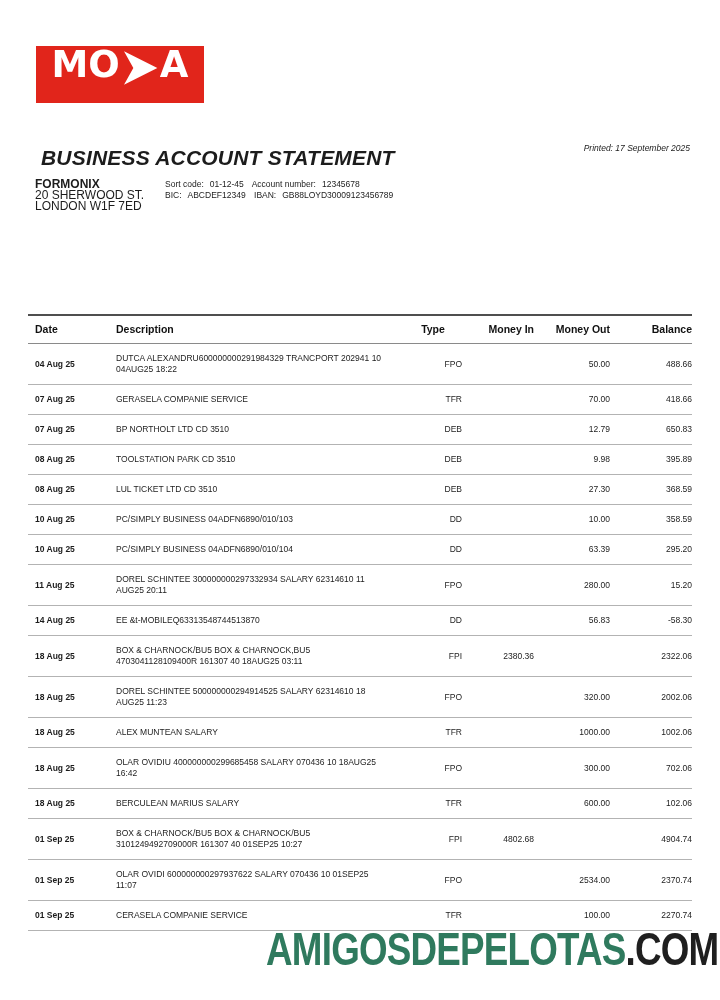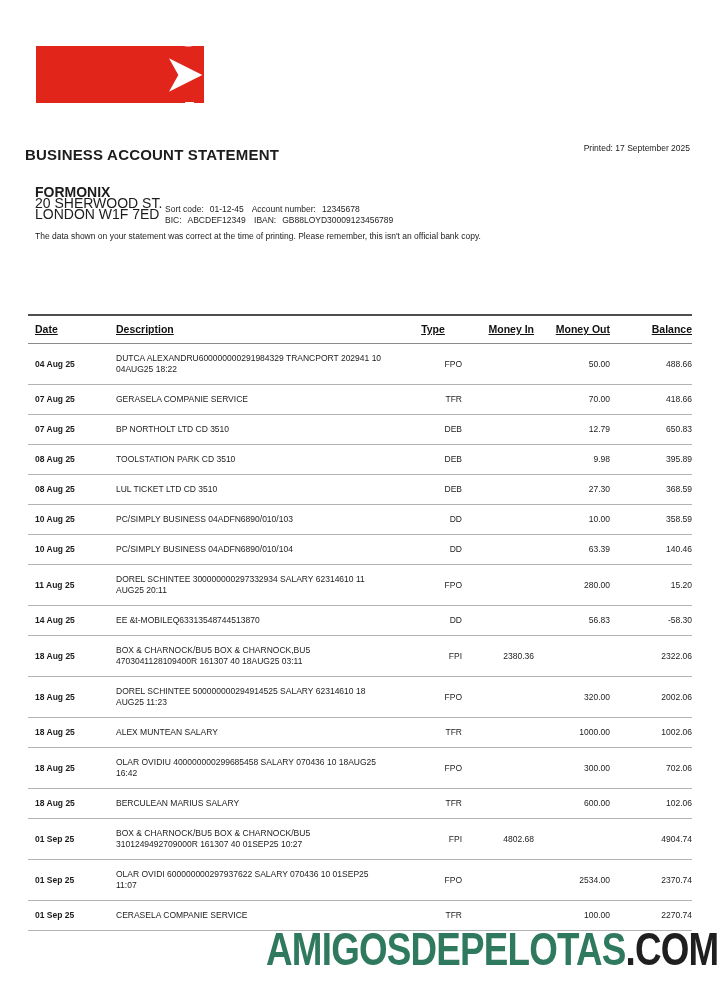--- a/index.html
+++ b/index.html
@@ -6,46 +6,45 @@
   html,body { background:#ffffff; }
   body { font-family:"Liberation Sans", sans-serif; color:#1c1c1c; }
   .page {
     position:relative; width:720px; height:1000px; margin:0 auto;
     background:#ffffff; overflow:hidden;
   }
 
   
   .logo {
     position:absolute; left:36px; top:46px; width:168px; height:57px;
-    background:#e1251b; display:flex; align-items:flex-end; justify-content:center;
+    background:#e1251b; display:flex; align-items:flex-start; justify-content:center;
     gap:1px;
-    flex-direction:column;
   }
   .logo .logo-text {
     color:#ffffff; font-weight:800; font-size:37px; letter-spacing:0px;
     font-family:"DejaVu Sans", sans-serif; line-height:1;
   }
   .logo svg { display:block; margin:0 -1px; }
 
   
   .title {
-    position:absolute; left:25px; top:146px;
-    font-size:15px; font-weight:bold; letter-spacing:0.2px;
+    position:absolute; left:41px; top:146px;
+    font-size:21px; font-weight:bold; letter-spacing:0.2px;font-style:italic;
   }
   .printed {
-    position:absolute; right:30px; top:143px; font-size:8.5px; color:#222;
+    position:absolute; right:30px; top:143px; font-size:8.5px; color:#222;font-style:italic;
   }
 
   
   .holder-block {
-    position:absolute; left:35px; top:179px; font-size:14px; line-height:11px;margin-top:8px;
+    position:absolute; left:35px; top:179px; font-size:12px; line-height:11px;
   }
   .holder-block .holder-name { font-weight:bold; }
   .details-block {
-    position:absolute; left:165px; top:179px; font-size:8.5px; line-height:11px;margin-top:25px;
+    position:absolute; left:165px; top:179px; font-size:8.5px; line-height:11px;
   }
   .details-block .det-row span { margin-right:6px; }
   .details-block .det-row span:last-child { margin-right:0; }
 
   .notice1 { position:absolute; left:35px; top:231px; width:640px; font-size:8.5px; }
   .notice2 { position:absolute; left:35px; top:281px; width:640px; font-size:8.5px; }
 
   
   .stmt-table {
     position:absolute; left:28px; top:314px; width:664px;
@@ -55,21 +54,21 @@
   .stmt-table col.c-date { width:88px; }
   .stmt-table col.c-desc { width:288px; }
   .stmt-table col.c-type { width:58px; }
   .stmt-table col.c-in   { width:72px; }
   .stmt-table col.c-out  { width:76px; }
   .stmt-table col.c-bal  { width:82px; }
 
   .stmt-table thead th {
     font-size:10.5px; font-weight:bold; text-align:left;
     border-top:2px solid #4f4f4f; border-bottom:1px solid #8a8a8a;
-    padding:8px 0 8px 0; vertical-align:middle; color:#111;text-decoration:underline;
+    padding:8px 0 8px 0; vertical-align:middle; color:#111;
   }
   .stmt-table thead th.h-date { padding-left:7px; }
   .stmt-table thead th.h-type { text-align:center; }
   .stmt-table thead th.h-in,
   .stmt-table thead th.h-out,
   .stmt-table thead th.h-bal { text-align:right; }
 
   .stmt-table tbody td {
     border-bottom:1px solid #b3b3b3;
     padding:9px 0; vertical-align:middle; color:#1c1c1c;
@@ -120,21 +119,20 @@
     <div class="det-row">
       <span>Sort code:</span><span>01-12-45</span>
       <span>Account number:</span><span>12345678</span>
     </div>
     <div class="det-row">
       <span>BIC:</span><span>ABCDEF12349</span>
       <span>IBAN:</span><span>GB88LOYD30009123456789</span>
     </div>
   </div>
 
-  <div class="notice1">The data shown on your statement was correct at the time of printing. Please remember, this isn't an official bank copy.</div>
 
   <table class="stmt-table">
     <colgroup>
       <col class="c-date">
         <col class="c-desc">
         <col class="c-type">
       <col class="c-in">
         <col class="c-out">
         <col class="c-bal">
     </colgroup>
@@ -196,21 +194,21 @@
       <td class="cell-in"></td>
       <td class="cell-out">10.00</td>
       <td class="cell-bal">358.59</td>
     </tr>
         <tr>
       <td class="cell-date">10 Aug 25</td>
       <td class="cell-desc">PC/SIMPLY BUSINESS 04ADFN6890/010/104</td>
       <td class="cell-type">DD</td>
       <td class="cell-in"></td>
       <td class="cell-out">63.39</td>
-      <td class="cell-bal">140.46</td>
+      <td class="cell-bal">295.20</td>
     </tr>
         <tr>
       <td class="cell-date">11 Aug 25</td>
       <td class="cell-desc">DOREL SCHINTEE 300000000297332934 SALARY 62314610 11 AUG25 20:11</td>
       <td class="cell-type">FPO</td>
       <td class="cell-in"></td>
       <td class="cell-out">280.00</td>
       <td class="cell-bal">15.20</td>
     </tr>
         <tr>

